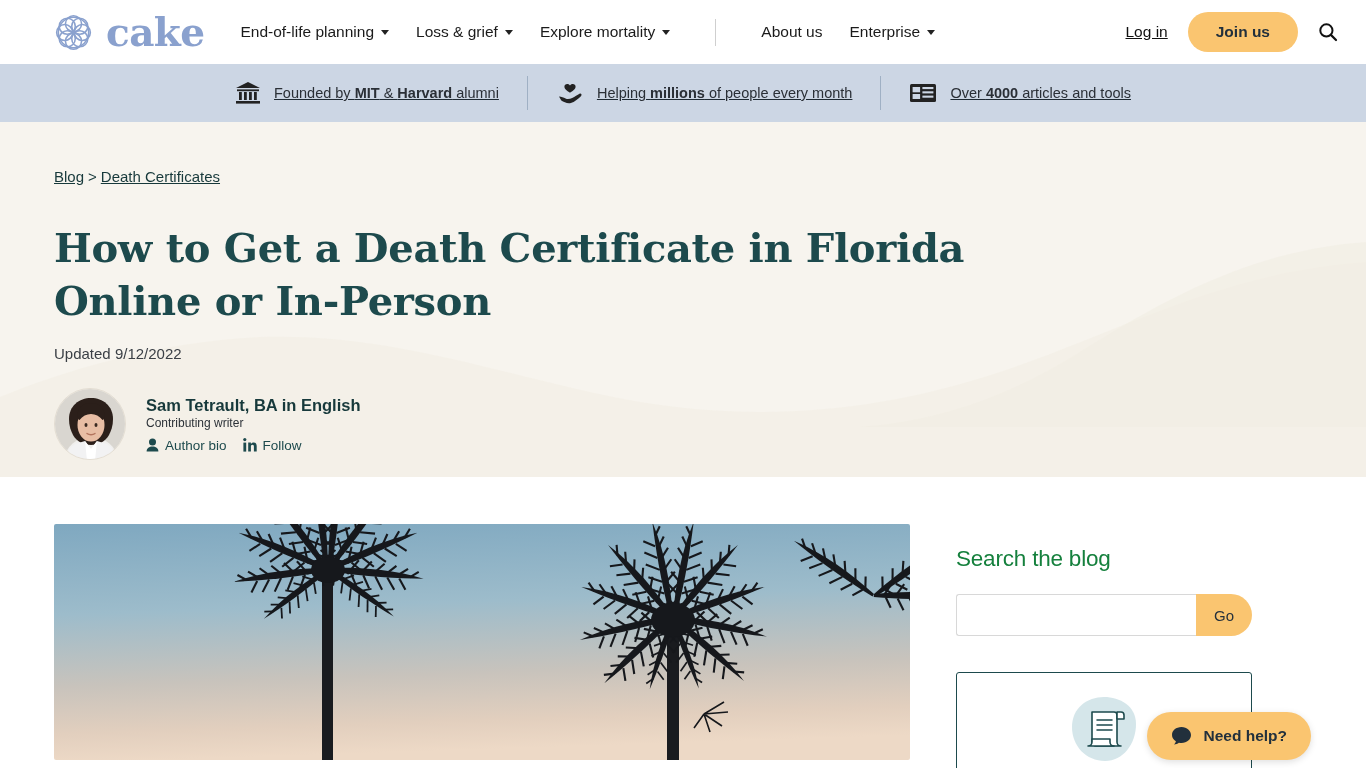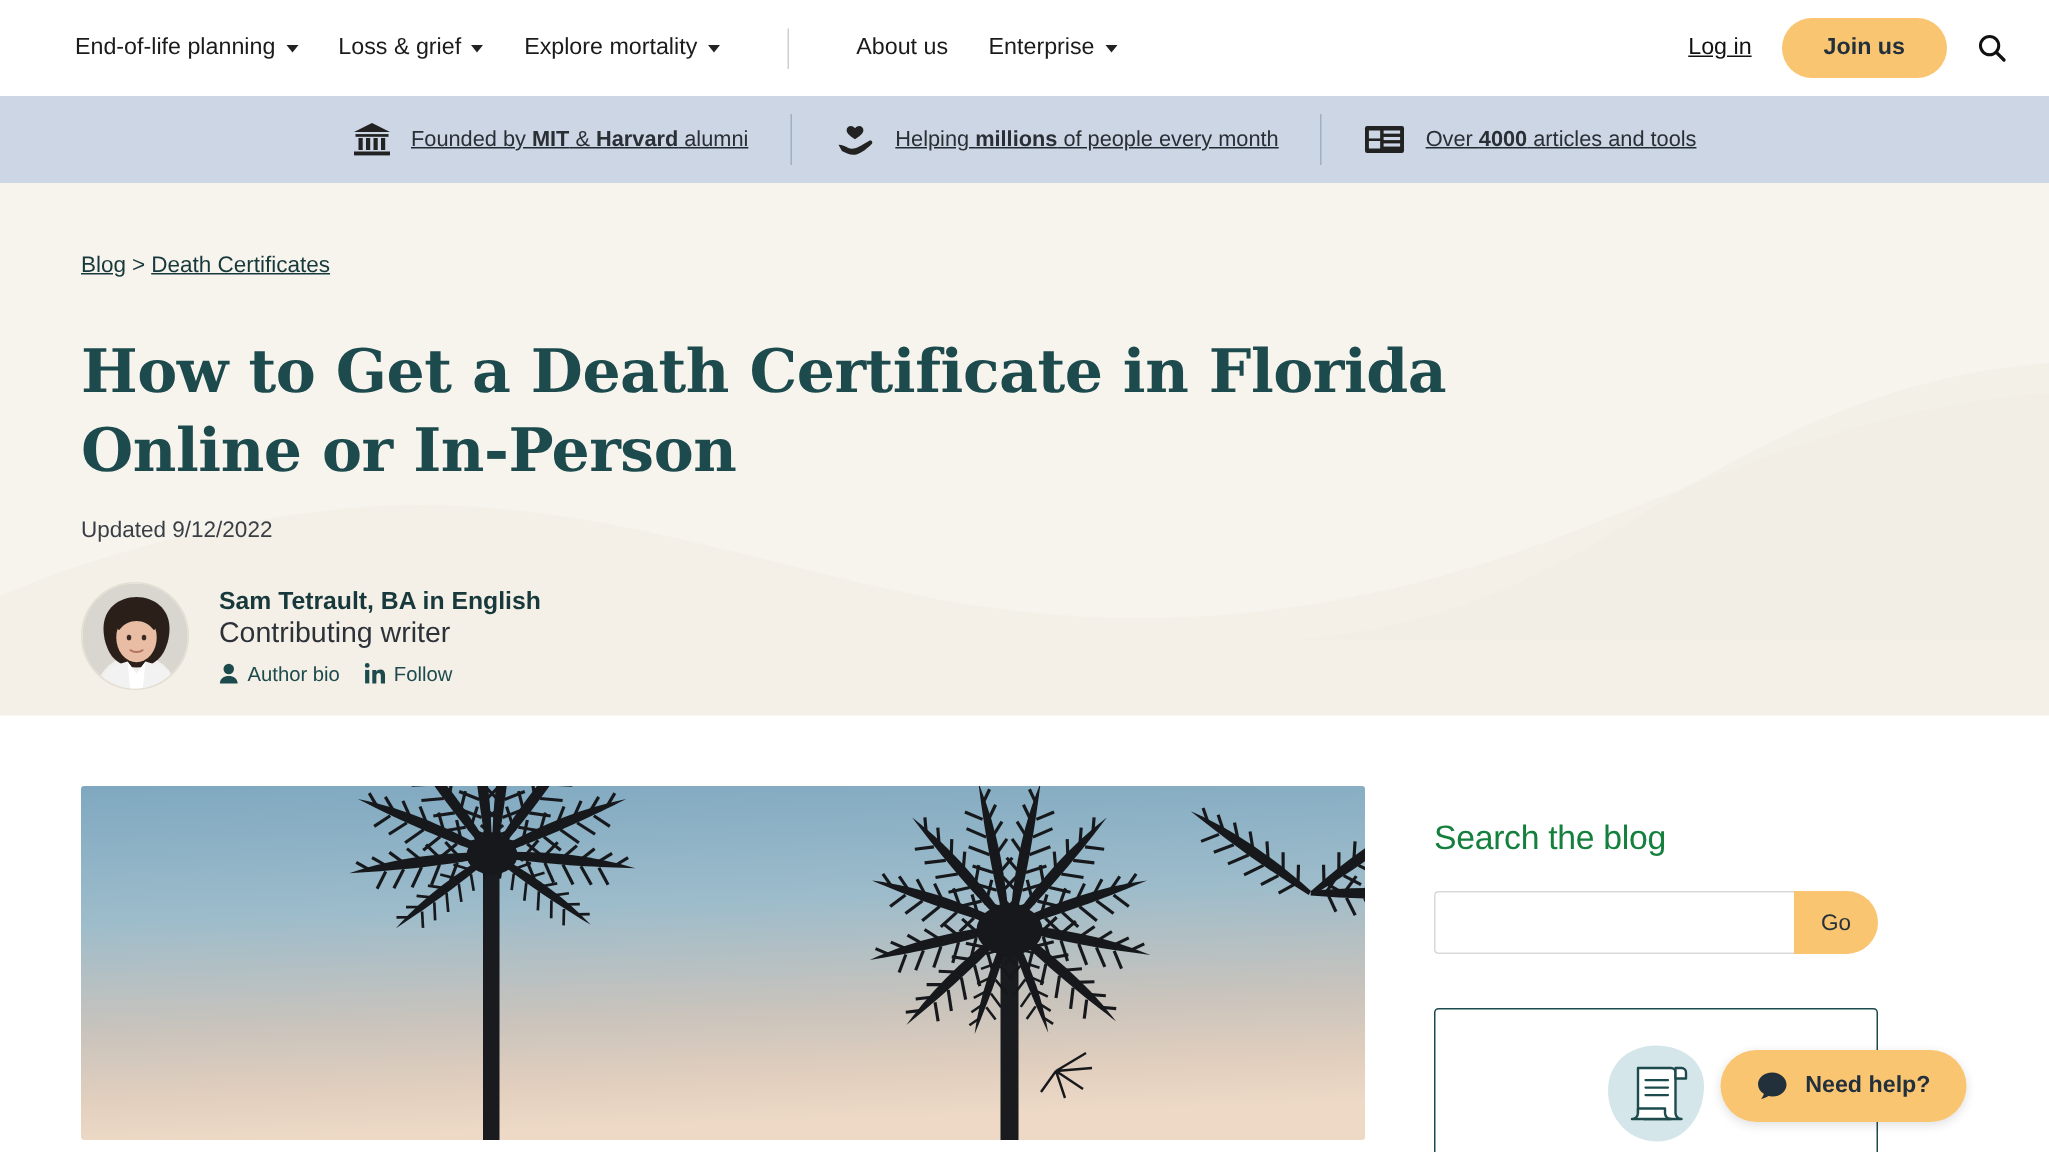--- a/index.html
+++ b/index.html
@@ -42,21 +42,21 @@
   .crumbs a{ color:#17393b; text-decoration:underline; cursor:pointer;margin-top:48px; }
   .crumb-sep{ margin:0 4px; text-decoration:none; color:#17393b; }
   .page-title{ font-family:"DejaVu Serif", serif; font-weight:700;
                font-size:40px; line-height:1.33; color:#1d4a4d; margin-top:36px;
                max-width:960px; letter-spacing:-0.3px; }
   .updated{ font-size:15px; color:#3a3f45; margin-top:18px; }
   .author{ display:flex; align-items:center; gap:20px; margin-top:26px; }
   .avatar{ width:72px;height:72px;border-radius:50%; overflow:hidden; flex:0 0 72px;
            border:1px solid #e3ddd2; }
   .author-name{ font-size:16.5px; font-weight:700; color:#17393b; }
-  .author-role{ font-size:19px; color:#2c3238; margin-top:1px; }
+  .author-role{ font-size:12px; color:#2c3238; margin-top:1px; }
   .author-links{ display:flex; align-items:center; gap:16px; margin-top:8px; }
   .alink{ display:flex; align-items:center; gap:6px; font-size:13.5px;
           color:#1d4a4d; cursor:pointer; }
 
   
   .content{ display:flex; padding:47px 50px 0 54px; gap:46px; background:#fff; }
   .col-main{ width:856px; }
   .hero-img{ width:856px; height:236px; border-radius:2px; overflow:hidden; }
   .col-side{ width:296px; }
   .side-title{ font-size:22.5px; font-weight:400; color:#15803d; letter-spacing:-0.2px;margin-top:22px; }
@@ -66,31 +66,47 @@
                     font-family:"Liberation Sans",sans-serif; outline:none; background:#fff; }
   .gobtn{ width:56px; background:#fac570; border:none; border-radius:0 22px 22px 0;
           font-size:15px; color:#26313b; cursor:pointer;
           font-family:"Liberation Sans",sans-serif; }
   .promo{ margin-top:36px; border:1px solid #1d4a4d; border-radius:3px;
           padding:22px 22px 10px; text-align:center; height:200px; }
   .promo-blob{ width:68px;height:68px; margin:0 auto; }
   .promo-title{ font-size:19px; font-weight:700; color:#22303c; margin-top:12px; }
 
   
-  .chat{ position:fixed; right:55px; bottom:20px; background:#fac570;
+  .chat{ position:fixed; right:55px; bottom:8px; background:#fac570;
          border-radius:26px; height:48px; display:flex; align-items:center;
          gap:11px; padding:12px 24px; cursor:pointer; z-index:60;
          box-shadow:0 2px 7px rgba(0,0,0,.13); }
   .chat-label{ font-size:15.5px; font-weight:700; color:#22303c; }
 </style>
 </head>
 <body>
 
 <div class="navbar">
 
+  <div class="logo">
+    <svg class="logo-mark" viewBox="0 0 48 48">
+      <g fill="none" stroke="#8aa1ce" stroke-width="1.6">
+        <circle cx="24" cy="24" r="15.5"></circle>
+        <circle cx="24" cy="15" r="8.2"></circle>
+          <circle cx="24" cy="33" r="8.2"></circle>
+        <circle cx="15" cy="24" r="8.2"></circle>
+          <circle cx="33" cy="24" r="8.2"></circle>
+        <circle cx="17.6" cy="17.6" r="8.2"></circle>
+          <circle cx="30.4" cy="30.4" r="8.2"></circle>
+        <circle cx="30.4" cy="17.6" r="8.2"></circle>
+          <circle cx="17.6" cy="30.4" r="8.2"></circle>
+      </g>
+    </svg>
+    <span class="logo-word">cake</span>
+  </div>
 
   <div class="nav-links">
     <div class="nav-item">
       <span>End-of-life planning</span>
       <i class="caret"></i>
     </div>
     <div class="nav-item">
       <span>Loss &amp; grief</span>
       <i class="caret"></i>
     </div>

